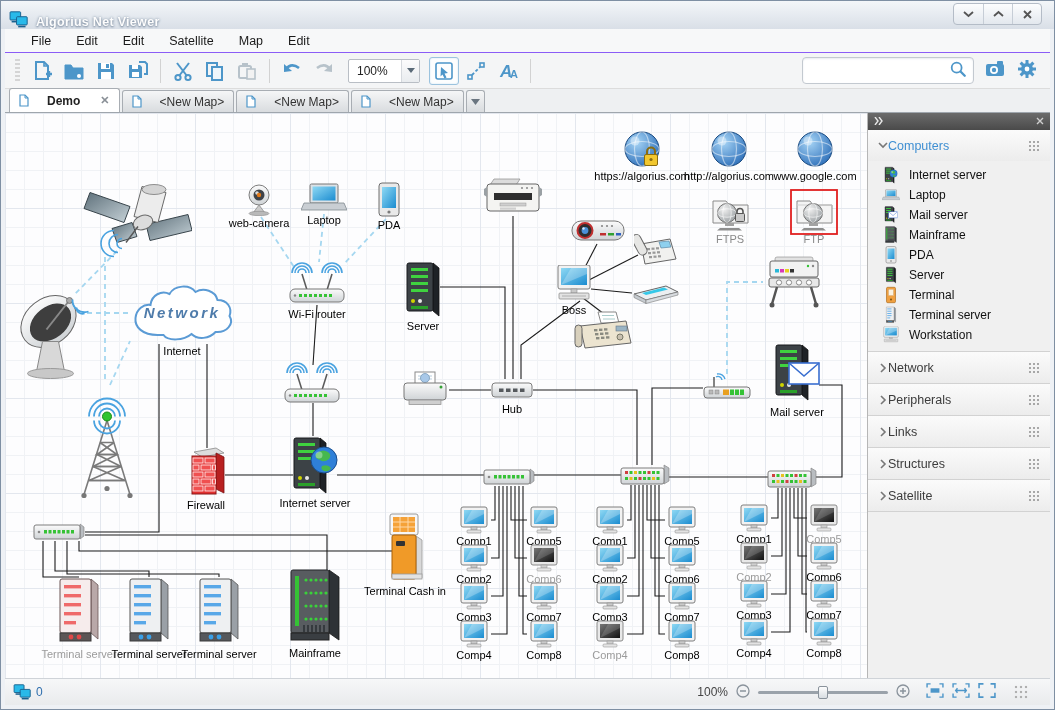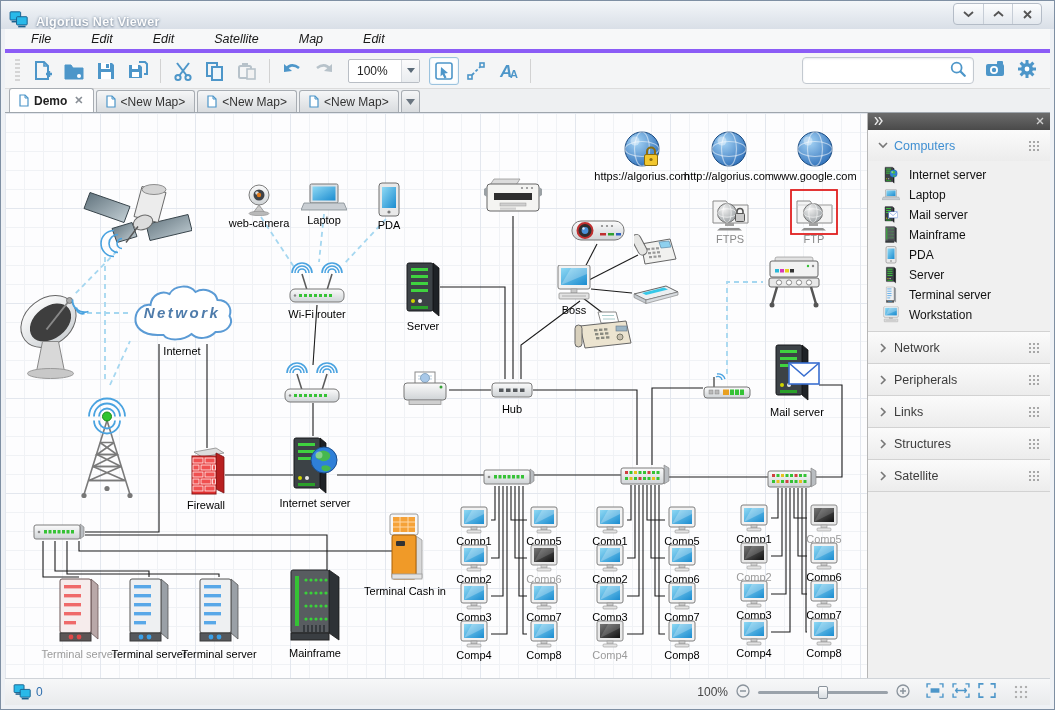--- a/index.html
+++ b/index.html
@@ -6,53 +6,53 @@
   *{box-sizing:border-box;}
   .window{position:relative;width:1055px;height:710px;background:#eef1f5;border:1px solid #7e8fa3;outline:1px solid #cfd8e2;overflow:hidden;}
   
   .titlebar{position:absolute;left:0;top:0;right:0;height:28px;background:linear-gradient(#f3f6f9,#d9dfe7);display:flex;align-items:flex-end;padding:0 8px;}
   .app-icon{width:20px;height:18px;margin-right:7px;}
   .title-text{font-size:12.5px;font-weight:bold;color:#fdfdfd;text-shadow:0 1px 2px #7d8da0,0 0 3px #8b9aac;letter-spacing:.3px;}
   .win-controls{position:absolute;right:12px;top:2px;display:flex;border:1px solid #b4bcc7;border-radius:4px;background:linear-gradient(#fcfdfe,#e3e8ee);overflow:hidden;}
   .win-btn{width:29px;height:20px;display:flex;align-items:center;justify-content:center;border-left:1px solid #c6cdd6;cursor:default;}
   .win-btn:first-child{border-left:none;}
   
-  .menubar{position:absolute;left:4px;top:28px;right:4px;height:24px;background:#f7f8f9;display:flex;align-items:center;padding-left:14px;gap:16px;border-bottom:4px solid #8b5cf6;font-style:italic;}
+  .menubar{position:absolute;left:4px;top:28px;right:4px;height:24px;background:#f7f8f9;display:flex;align-items:center;padding-left:14px;gap:1px;border-bottom:1px solid #8b5cf6;}
   .menu-item{font-size:12.5px;color:#1a1a1a;padding:3px 12px;border-radius:2px;}
   
   .toolbar{position:absolute;left:4px;top:52px;right:4px;height:36px;background:#f4f5f6;display:flex;align-items:center;padding-left:10px;border-bottom:1px solid #dcdcdc;}
   .tb-grip{width:5px;height:24px;margin-right:6px;background:repeating-linear-gradient(#c7c7c7 0 2px,transparent 2px 4px);opacity:.7;}
   .tb-btn{width:30px;height:28px;display:flex;align-items:center;justify-content:center;border:1px solid transparent;border-radius:3px;margin:0 1px;}
   .tb-btn.active{border-color:#9cc3de;background:#fdfefe;box-shadow:inset 0 0 2px #cfe4f2;}
   .tb-sep{width:1px;height:24px;background:#d2d2d2;margin:0 6px;}
   .zoom-select{display:flex;align-items:center;border:1px solid #b9bec5;background:#fff;border-radius:2px;height:24px;width:72px;margin:0 8px;padding-left:8px;font-size:12px;color:#222;position:relative;}
   .zoom-select .arrow{position:absolute;right:0;top:0;bottom:0;width:18px;display:flex;align-items:center;justify-content:center;border-left:1px solid #d5d9de;background:linear-gradient(#fbfbfc,#e9ecef);}
   .tb-right{margin-left:auto;display:flex;align-items:center;padding-right:12px;gap:10px;}
   .searchbox{display:flex;align-items:center;width:172px;height:27px;border:1px solid #c3c9d0;border-radius:4px;background:#fff;box-shadow:inset 0 1px 2px #e8ebef;padding:0 6px;}
   .searchbox input{flex:1;border:none;outline:none;font-size:12px;min-width:0;background:transparent;}
   
   .tabbar{position:absolute;left:4px;top:88px;right:4px;height:24px;background:#eef0f2;display:flex;align-items:flex-end;padding-left:4px;border-bottom:1px solid #9fa6ad;}
-  .tab{display:flex;align-items:center;gap:5px;height:22px;padding:0 9px;font-size:12px;color:#333;border:1px solid #a8adb3;border-bottom:none;border-radius:3px 3px 0 0;background:linear-gradient(#f5f6f7,#d9dcdf);margin-right:2px;}
+  .tab{display:flex;align-items:center;gap:18px;height:22px;padding:0 9px;font-size:12px;color:#333;border:1px solid #a8adb3;border-bottom:none;border-radius:3px 3px 0 0;background:linear-gradient(#f5f6f7,#d9dcdf);margin-right:2px;}
   .tab.active{background:#fff;height:24px;font-weight:bold;color:#222;position:relative;z-index:2;}
   .tab .close{color:#8a9097;font-size:11px;font-weight:bold;margin-left:2px;}
   .tab-overflow{width:19px;height:22px;border:1px solid #a8adb3;border-bottom:none;border-radius:3px 3px 0 0;background:linear-gradient(#f5f6f7,#d9dcdf);display:flex;align-items:center;justify-content:center;}
   
   .main{position:absolute;left:4px;top:112px;right:4px;bottom:31px;background:#fff;}
   .canvas{position:absolute;left:0;top:0;width:864px;bottom:0;background-color:#fdfdfe;
     background-image:
       linear-gradient(#e3e7ee 1px,transparent 1px),linear-gradient(90deg,#e3e7ee 1px,transparent 1px),
       linear-gradient(#f0f2f5 1px,transparent 1px),linear-gradient(90deg,#f0f2f5 1px,transparent 1px);
     background-size:95px 95px,95px 95px,19px 19px,19px 19px;overflow:hidden;}
   .map-title{position:absolute;left:40px;top:17px;width:534px;height:34px;border:1px dashed #111;display:flex;align-items:center;justify-content:center;font-size:17px;font-weight:bold;color:#000;letter-spacing:1px;background:rgba(255,255,255,.35);}
   #map-svg{position:absolute;left:0;top:0;width:864px;height:567px;}
   
   .sidebar{position:absolute;right:0;top:0;width:183px;bottom:0;background:#f0f0f0;border-left:1px solid #b6b6b6;display:flex;flex-direction:column;}
   .sb-header{height:17px;background:linear-gradient(#6b6b6b,#4a4a4a);display:flex;align-items:center;justify-content:space-between;padding:0 6px;color:#e8e8e8;font-size:10px;}
   .sb-section{border-bottom:1px solid #d2d2d2;}
-  .sb-sec-head{height:31px;display:flex;align-items:center;background:linear-gradient(#fbfbfb,#ececec);padding:0 10px;gap:6px;font-size:12.5px;color:#3c3c3c;}
+  .sb-sec-head{height:31px;display:flex;align-items:center;background:linear-gradient(#fbfbfb,#ececec);padding:0 10px;gap:0;font-size:12.5px;color:#3c3c3c;}
   .sb-sec-head .lbl{flex:1;}
   .sb-sec-head.expanded .lbl{color:#3f8fd2;}
   .sb-items{padding:4px 0 6px 0;background:#f0f0f0;}
   .sb-item{display:flex;align-items:center;gap:9px;height:20px;padding:0 10px 0 14px;font-size:12px;color:#111;}
   
   .statusbar{position:absolute;left:4px;bottom:4px;right:4px;height:27px;background:linear-gradient(#f6f7f8,#e9ebed);border-top:1px solid #cfd3d8;display:flex;align-items:center;padding:0 8px;font-size:12px;color:#333;}
   .sb-count{color:#2f6fae;margin-left:4px;}
   .status-right{margin-left:auto;display:flex;align-items:center;gap:8px;padding-right:14px;}
   .slider{position:relative;width:130px;height:16px;}
   .slider .track{position:absolute;left:0;right:0;top:7px;height:3px;background:#9aa2aa;border-radius:2px;}
@@ -1107,20 +1107,26 @@
                 </svg>
                 <span>PDA</span>
               </div>
               <div class="sb-item">
                 <svg width="18" height="18" viewBox="0 0 36 60" preserveAspectRatio="xMidYMid meet">
                   <use href="#s-server"></use>
                 </svg>
                 <span>Server</span>
               </div>
               <div class="sb-item">
+                <svg width="18" height="18" viewBox="0 0 20 28" preserveAspectRatio="xMidYMid meet">
+                  <use href="#s-terminal"></use>
+                </svg>
+                <span>Terminal</span>
+              </div>
+              <div class="sb-item">
                 <svg width="18" height="18" viewBox="0 0 44 72" preserveAspectRatio="xMidYMid meet">
                   <use href="#s-tserver"></use>
                 </svg>
                 <span>Terminal server</span>
               </div>
               <div class="sb-item">
                 <svg width="18" height="18" viewBox="0 0 40 38" preserveAspectRatio="xMidYMid meet">
                   <use href="#s-ws"></use>
                 </svg>
                 <span>Workstation</span>

